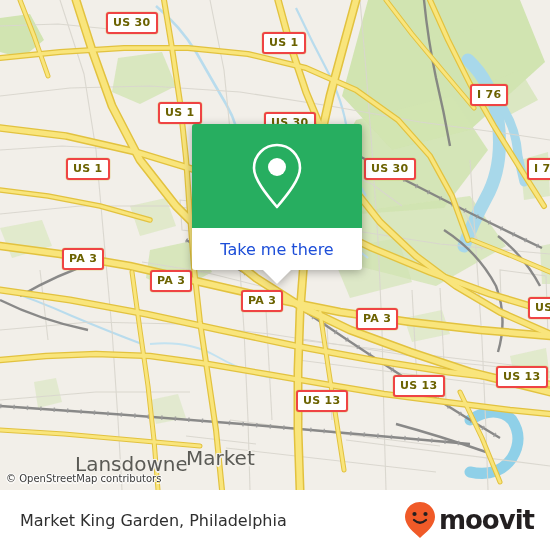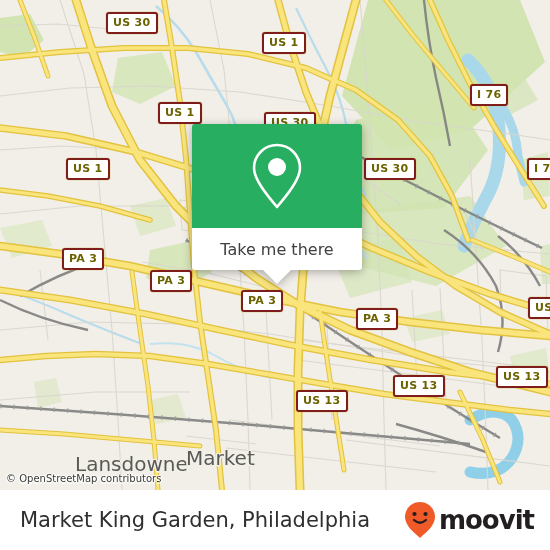--- a/index.html
+++ b/index.html
@@ -23,21 +23,21 @@
     width: 550px; height: 490px;
     background: #f2efe9;
     overflow: hidden;
   }
   #map svg { display: block; }
 
   
   .shield {
     position: absolute;
     background: #ffffff;
-    border: 2px solid #7f1d1d;
+    border: 2px solid #ef4444;
     border-radius: 3px;
     color: #6b6200;
     font-family: "DejaVu Sans", sans-serif;
     font-weight: 700;
     font-size: 11px;
     line-height: 1;
     padding: 3px 5px 4px 5px;
     white-space: nowrap;
     letter-spacing: 0.3px;
     box-shadow: 0 0 0 0.5px rgba(200,180,40,.35);
@@ -91,21 +91,21 @@
     background: #ffffff;
     height: 42px;
     border-radius: 0 0 3px 3px;
     display: flex;
     align-items: center;
     justify-content: center;
   }
   #popup-label {
     font-family: "DejaVu Sans", sans-serif;
     font-size: 16px;
-    color: #404040;
+    color: #1d4ed8;
   }
   #popup-tail {
     position: absolute;
     left: 50%;
     top: 146px;
     transform: translateX(-50%);
     width: 0; height: 0;
     border-left: 14px solid transparent;
     border-right: 14px solid transparent;
     border-top: 14px solid #ffffff;
@@ -117,21 +117,21 @@
     left: 0; bottom: 0;
     width: 550px; height: 60px;
     background: #ffffff;
     display: flex;
     align-items: center;
     z-index: 60;
   }
   #footer-title {
     margin-left: 20px;
     font-family: "DejaVu Sans", sans-serif;
-    font-size: 21px;
+    font-size: 16px;
     color: #2f2f2f;
     white-space: nowrap;
   }
   #footer-logo {
     margin-left: auto;
     margin-right: 16px;
     display: flex;
     align-items: center;
     gap: 2px;
   }

